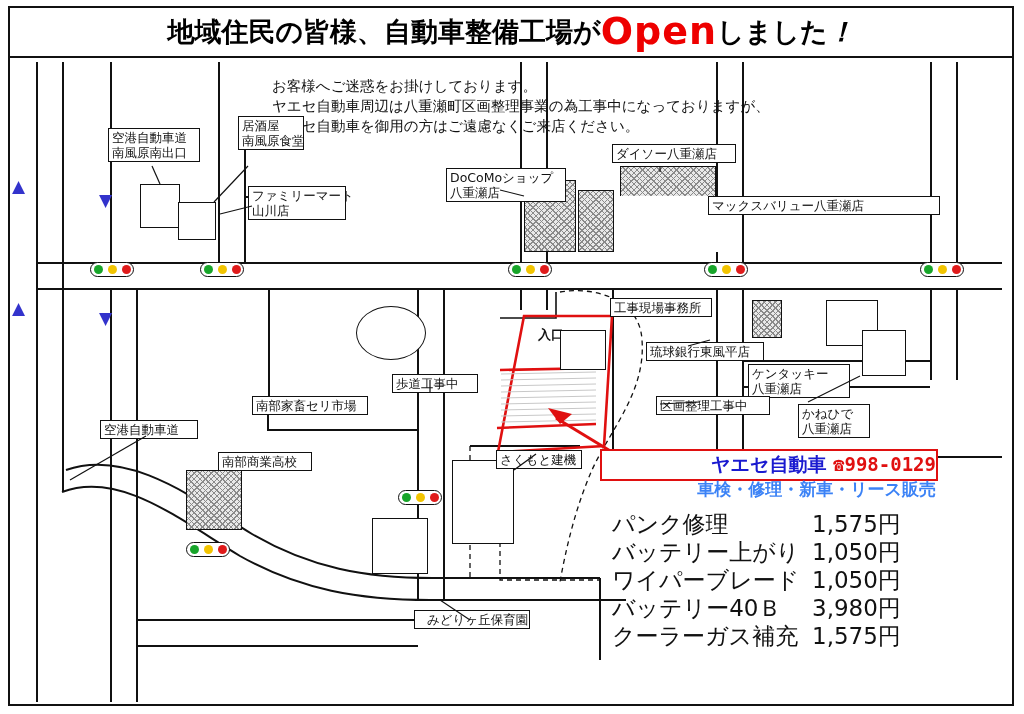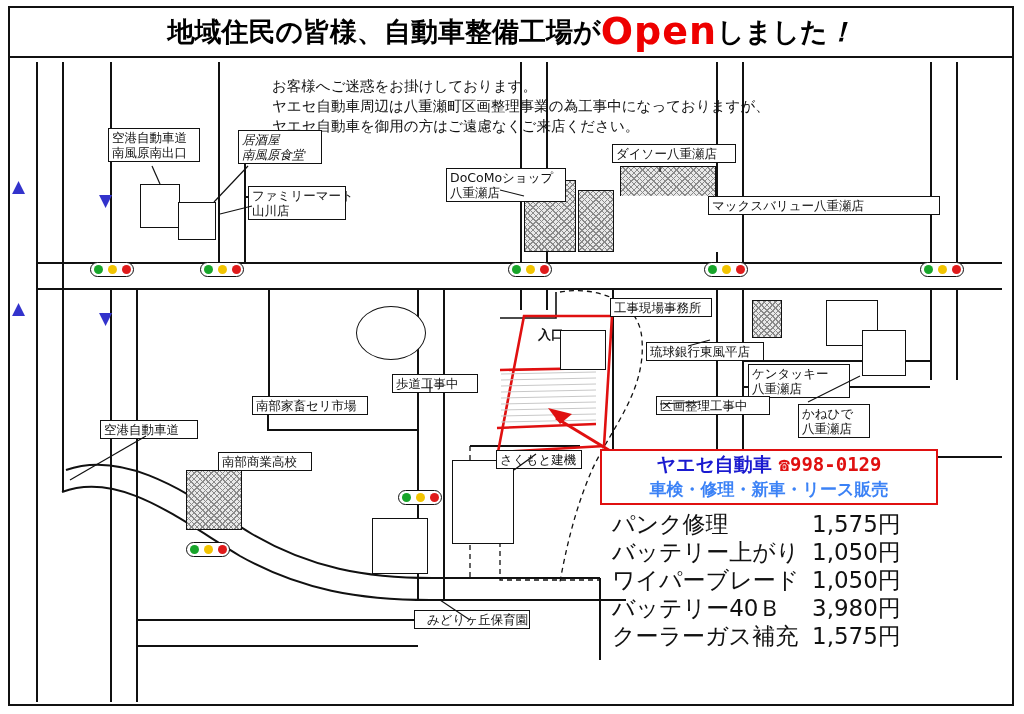--- a/index.html
+++ b/index.html
@@ -16,21 +16,21 @@
   .poly{position:absolute;}
   .lbl{position:absolute;font-size:12.5px;line-height:15px;color:#111;border:1px solid #111;background:#fff;padding:1px 3px;white-space:pre;box-sizing:border-box;}
   .bld{position:absolute;border:1.5px solid #111;background:#fff;box-sizing:border-box;}
   .hatch{background-image:repeating-linear-gradient(45deg,#8a8a8a 0 1px,transparent 1px 4px),repeating-linear-gradient(-45deg,#8a8a8a 0 1px,transparent 1px 4px);background-color:#e9e9e9;}
   .sig{position:absolute;width:44px;height:15px;border:1.6px solid #111;border-radius:8px;background:#fff;display:flex;align-items:center;justify-content:space-around;box-sizing:border-box;}
   .sig i{width:9px;height:9px;border-radius:50%;display:block;}
   .sig .g{background:#18a52a;}
   .sig .y{background:#f2c400;}
   .sig .r{background:#e01b1b;}
   .arrow{position:absolute;color:#3333cc;font-size:17px;line-height:17px;}
-  .ad{position:absolute;left:600px;top:449px;width:338px;height:56px;border:2.5px solid #e01010;box-sizing:border-box;background:#fff;text-align:center;}
+  .ad{position:absolute;left:600px;top:449px;width:338px;height:32px;border:2.5px solid #e01010;box-sizing:border-box;background:#fff;text-align:right;}
   .ad .l1{color:#1a1ad0;font-size:19px;font-weight:bold;letter-spacing:0px;margin-top:1px;white-space:nowrap;}
   .ad .l1 .tel{color:#e01010;font-family:"DejaVu Sans Mono","Liberation Mono",monospace;font-size:19px;}
   .ad .l2{color:#3b82f6;font-size:17px;font-weight:bold;white-space:nowrap;}
   .price{position:absolute;left:612px;top:510px;width:340px;font-size:23px;line-height:28px;color:#111;}
   .price .row{display:flex;justify-content:flex-start;white-space:nowrap;}
   .price .nm{display:inline-block;}
   .price .vl{display:inline-block;font-family:"DejaVu Sans","Liberation Sans",sans-serif;}
   .entr{position:absolute;font-size:13px;font-weight:bold;color:#111;}
 </style>
 </head>
@@ -182,21 +182,21 @@
       <i class="r"></i>
     </div>
 
   <div class="arrow" style="left:12px;top:178px;">▲</div>
   <div class="arrow" style="left:12px;top:300px;">▲</div>
   <div class="arrow" style="left:99px;top:192px;">▼</div>
   <div class="arrow" style="left:99px;top:310px;">▼</div>
 
   <div class="lbl" style="left:108px;top:128px;width:92px;">空港自動車道
 南風原南出口</div>
-  <div class="lbl" style="left:238px;top:130px;width:84px;font-style:italic;">居酒屋
+  <div class="lbl" style="left:238px;top:116px;width:66px;">居酒屋
 南風原食堂</div>
   <div class="lbl" style="left:248px;top:186px;width:98px;">ファミリーマート
 山川店</div>
   <div class="lbl" style="left:446px;top:160px;width:120px;margin-top:8px;">DoCoMoショップ
 八重瀬店</div>
   <div class="lbl" style="left:612px;top:144px;width:124px;">ダイソー八重瀬店</div>
   <div class="lbl" style="left:708px;top:196px;width:232px;">マックスバリュー八重瀬店</div>
   <div class="lbl" style="left:610px;top:298px;width:102px;">工事現場事務所</div>
   <div class="lbl" style="left:646px;top:342px;width:118px;">琉球銀行東風平店</div>
   <div class="lbl" style="left:748px;top:364px;width:102px;">ケンタッキー

